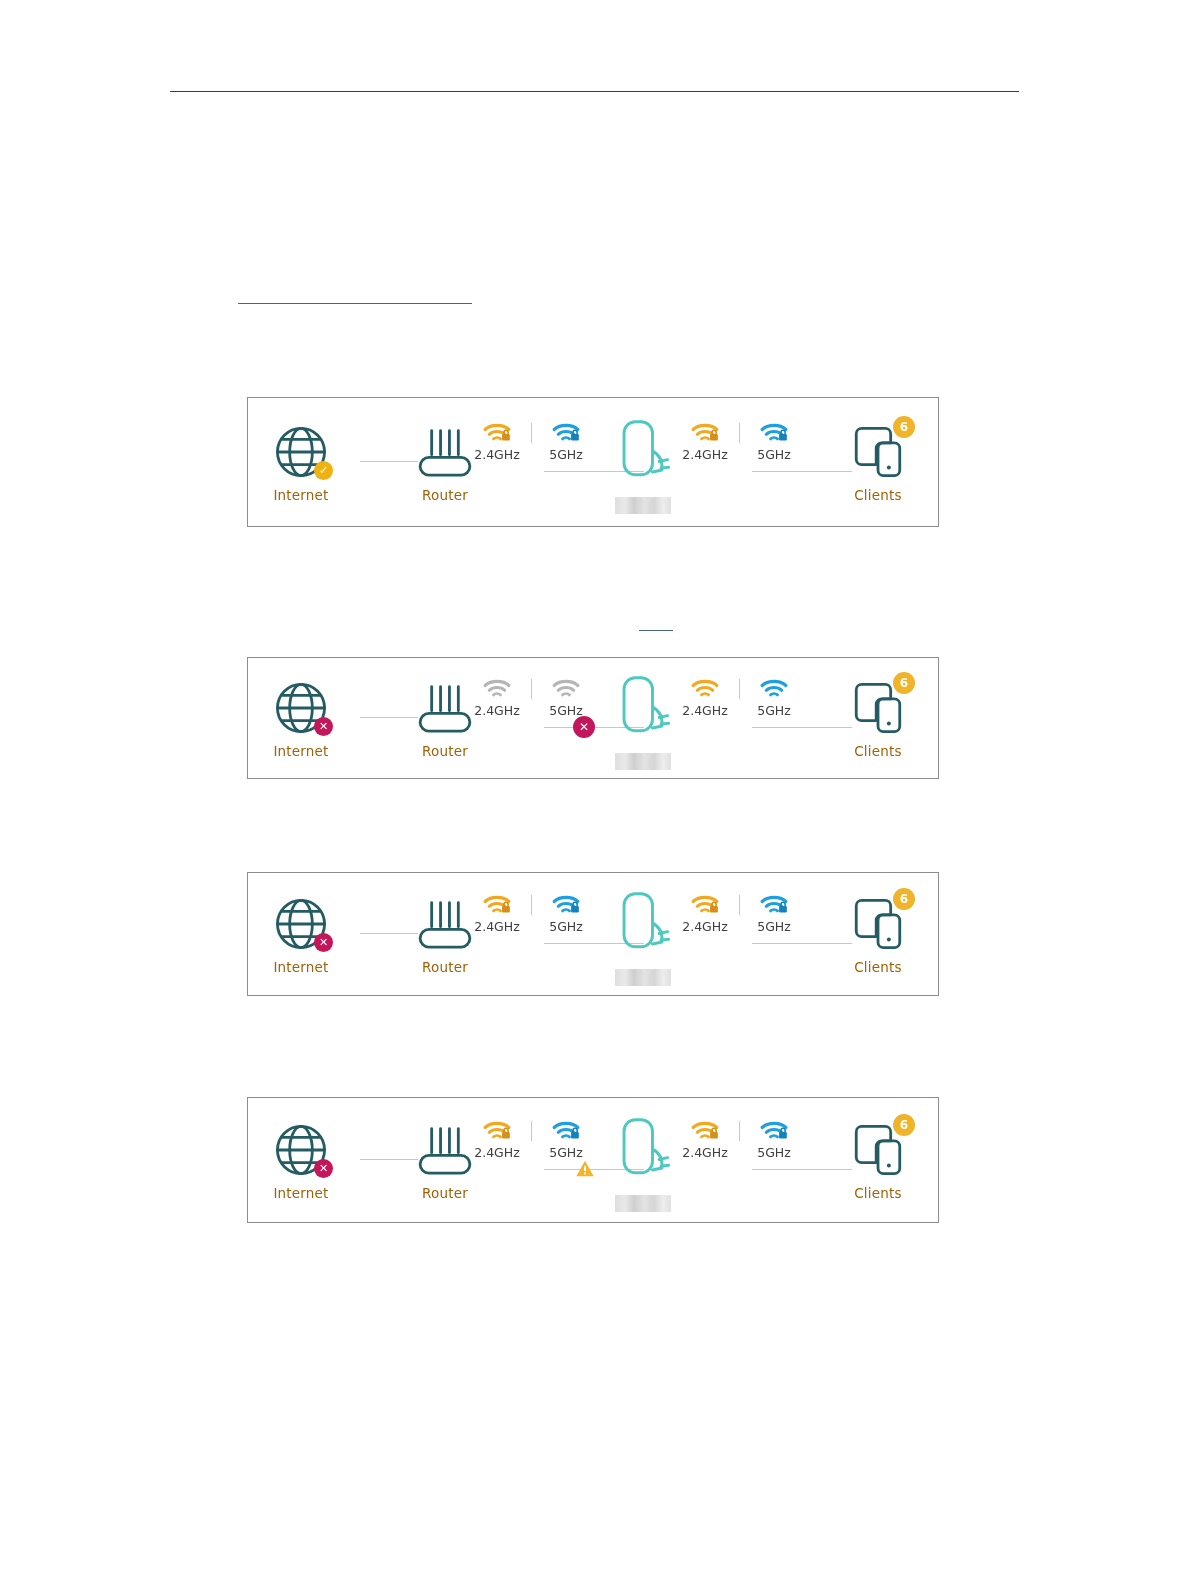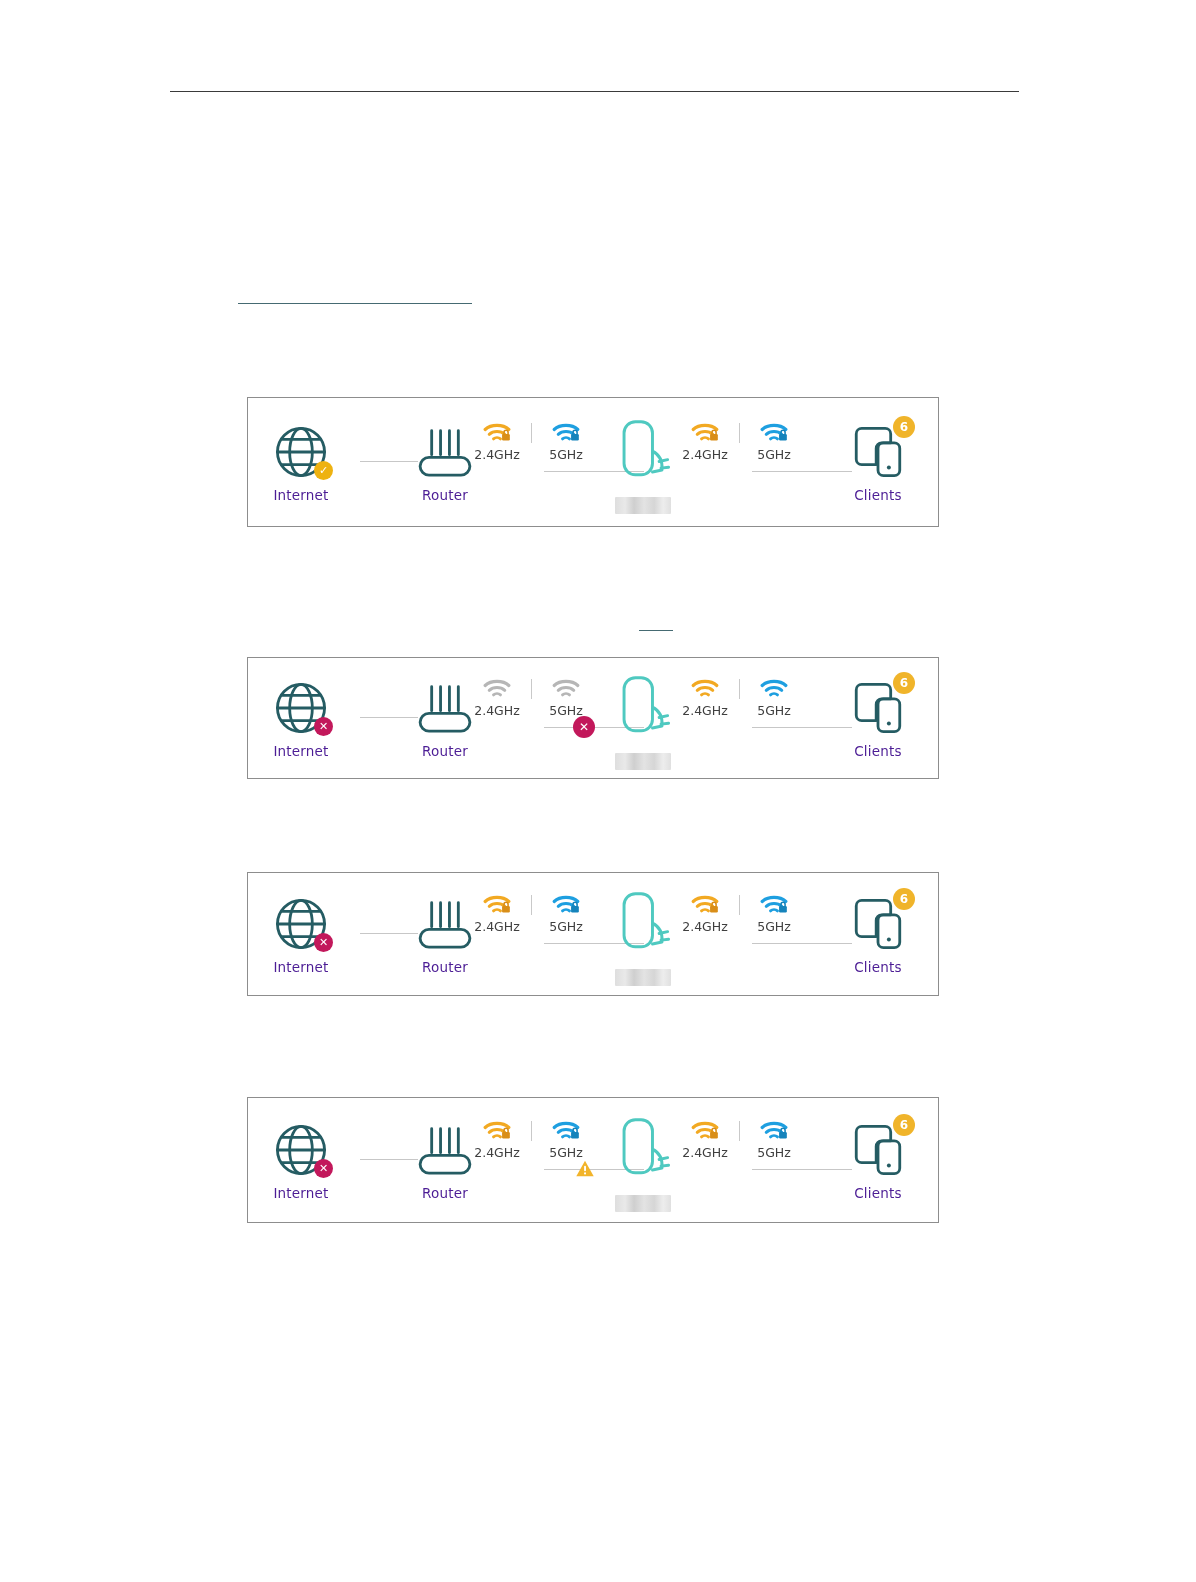--- a/index.html
+++ b/index.html
@@ -37,21 +37,21 @@
     width:100%;height:100%;
   }
 
   
   .node{
     position:absolute;
     display:flex;flex-direction:column;align-items:center;
     width:120px;
   }
   .node .caption{
-    font-size:13.5px;color:#4c1d95;margin-top:6px;
+    font-size:13.5px;color:#a16207;margin-top:6px;
     white-space:nowrap;letter-spacing:.2px;
   }
   .caption.redacted{
     width:56px;height:17px;margin-top:8px;
     background:linear-gradient(90deg,#dedede 0%,#e9e9e9 18%,#cfcfcf 34%,#e3e3e3 52%,#d6d6d6 70%,#ededed 86%,#e0e0e0 100%);
     filter:blur(0.6px);
     border-radius:1px;
   }
 
   

